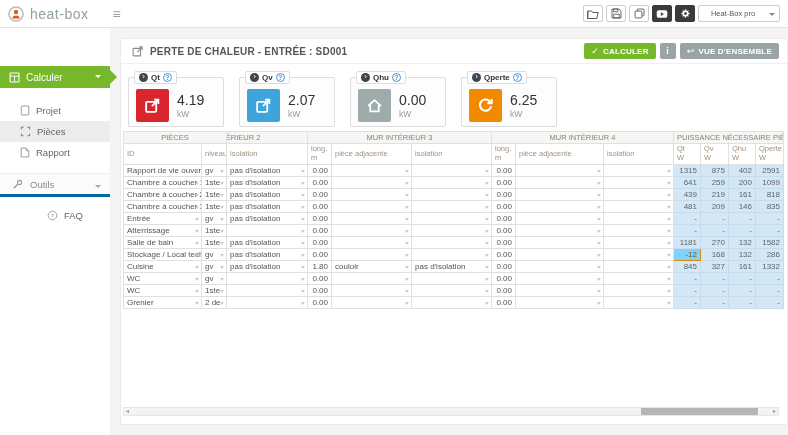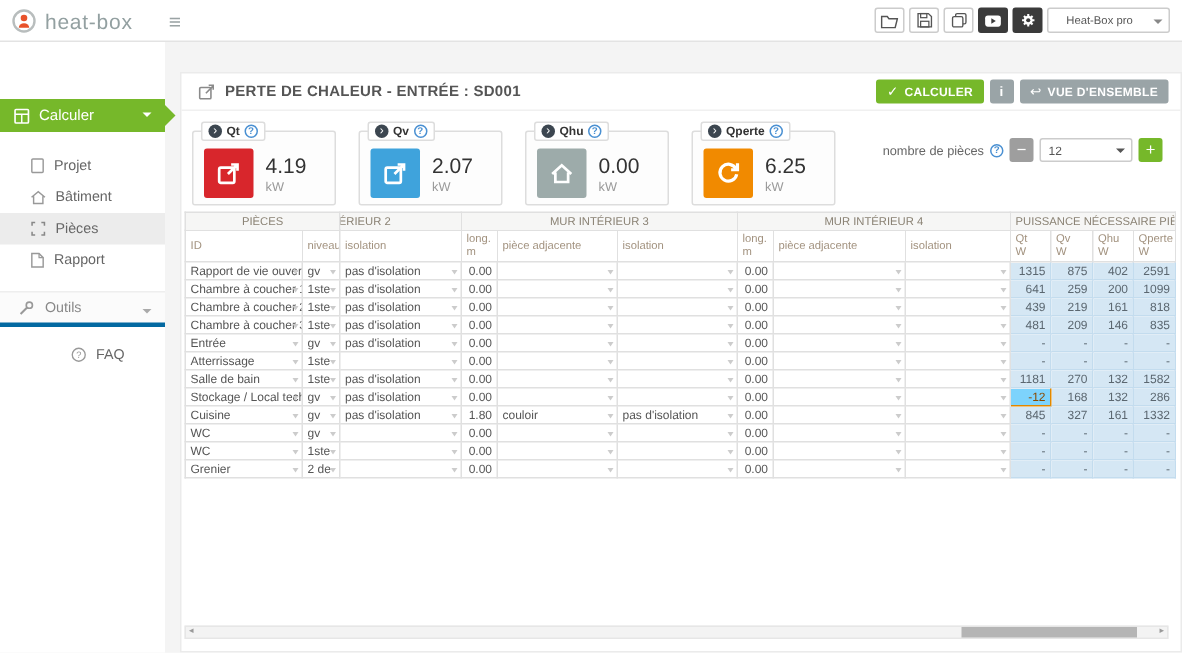--- a/index.html
+++ b/index.html
@@ -39,21 +39,21 @@
   .side-item.selected { background:#ececec; }
   .side-sep { margin-top:10px; height:24px; background:#fbfbfb; border-top:1px solid #eee;
     border-bottom:3px solid #0369a1; display:flex; align-items:center; padding-left:12px;
     font-size:9.5px; color:#888; position:relative; cursor:pointer; }
   .side-sep svg { margin-right:7px; }
   .side-sep .chev { position:absolute; right:9px; top:11px; width:0; height:0;
     border-left:3px solid transparent; border-right:3px solid transparent; border-top:3.5px solid #aaa; }
   .side-faq { margin-top:8px;justify-content:center; }
 
   
-  .content { position:absolute; left:120px; top:48px; width:668px; height:387px; background:#fff;
+  .content { position:absolute; left:120px; top:38px; width:668px; height:387px; background:#fff;
     border:1px solid #ebebeb; }
   .card-head { height:25px; border-bottom:1px solid #f0f0f0; display:flex; align-items:center;
     padding:0 8px 0 11px; }
   .card-title { font-size:10px; font-weight:bold; color:#555; margin-left:6px; letter-spacing:.2px; }
   .head-actions { margin-left:auto; display:flex; gap:4px; }
   .btn { height:16px; border-radius:2px; color:#fff; font-size:8px; font-weight:bold; display:flex;
     align-items:center; padding:0 7px; cursor:pointer; letter-spacing:.2px; }
   .btn-green { background:#76b82a; }
   .btn-gray { background:#9aa4a7; }
   .btn-info { width:16px; padding:0; justify-content:center; font-size:9px; }
@@ -183,26 +183,20 @@
     <i class="chev"></i>
     <i class="marker"></i>
   </div>
   <div class="side-group">
     <div class="side-item">
       <svg width="10" height="11" viewBox="0 0 14 16">
         <rect x="1.5" y="1.5" width="11" height="13" rx="1" fill="none" stroke="#999" stroke-width="1.4"></rect>
       </svg>
       <span>Projet</span>
     </div>
-    <div class="side-item">
-      <svg width="11" height="11" viewBox="0 0 16 16">
-        <path d="M1.5 8 L8 2.5 L14.5 8 M3.5 7v7h9V7" fill="none" stroke="#999" stroke-width="1.4"></path>
-      </svg>
-      <span>Bâtiment</span>
-    </div>
     <div class="side-item selected">
       <svg width="11" height="11" viewBox="0 0 16 16">
         <path d="M2 5V2h3 M11 2h3v3 M14 11v3h-3 M5 14H2v-3" fill="none" stroke="#888" stroke-width="1.5"></path>
       </svg>
       <span>Pièces</span>
     </div>
     <div class="side-item">
       <svg width="10" height="11" viewBox="0 0 14 16">
         <path d="M1.5 1.5h7l4 4v9h-11z" fill="none" stroke="#999" stroke-width="1.4"></path>
         <path d="M8.5 1.5v4h4" fill="none" stroke="#999" stroke-width="1.2"></path>
@@ -324,30 +318,20 @@
               <path d="M13.8 1.8 v4 h-4" fill="none" stroke="#fff" stroke-width="2"></path>
             </svg>
         </div>
         <div class="kpi-val">
           <div class="v">6.25</div>
           <div class="u">kW</div>
         </div>
       </div>
     </div>
 
-    <div class="rooms">
-      <span>nombre de pièces</span>
-      <span class="qhelp">?</span>
-      <span class="sq minus">−</span>
-      <div class="rooms-select">
-        <span>12</span>
-        <i class="sel-caret"></i>
-      </div>
-      <span class="sq plus">+</span>
-    </div>
   </div>
 
   <div class="tablewrap">
     <table>
       <colgroup>
         <col style="width:78px">
           <col style="width:25px">
           <col style="width:81px">
         <col style="width:24px">
           <col style="width:80px">

